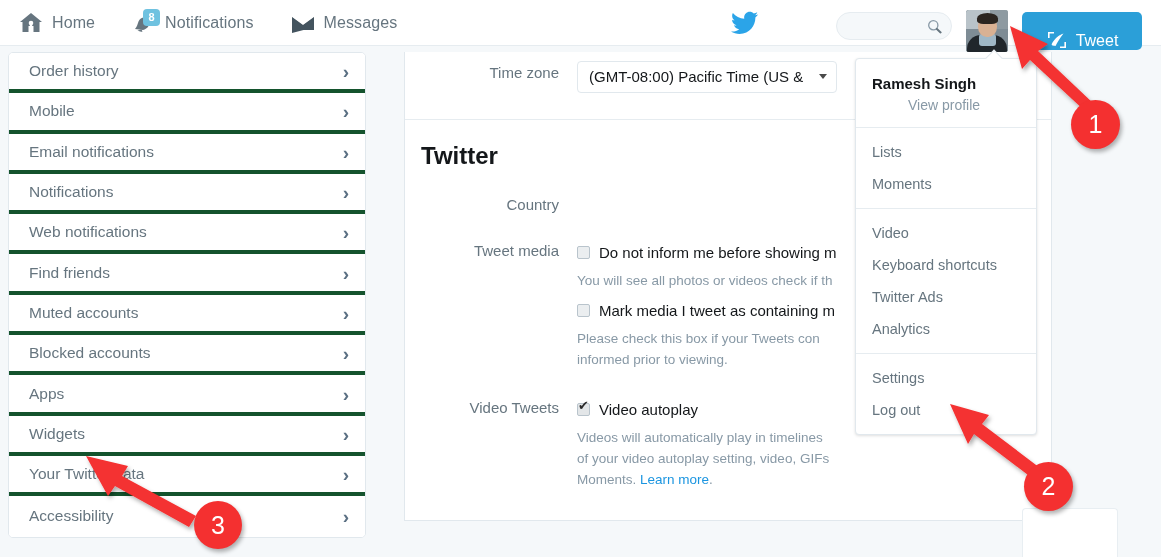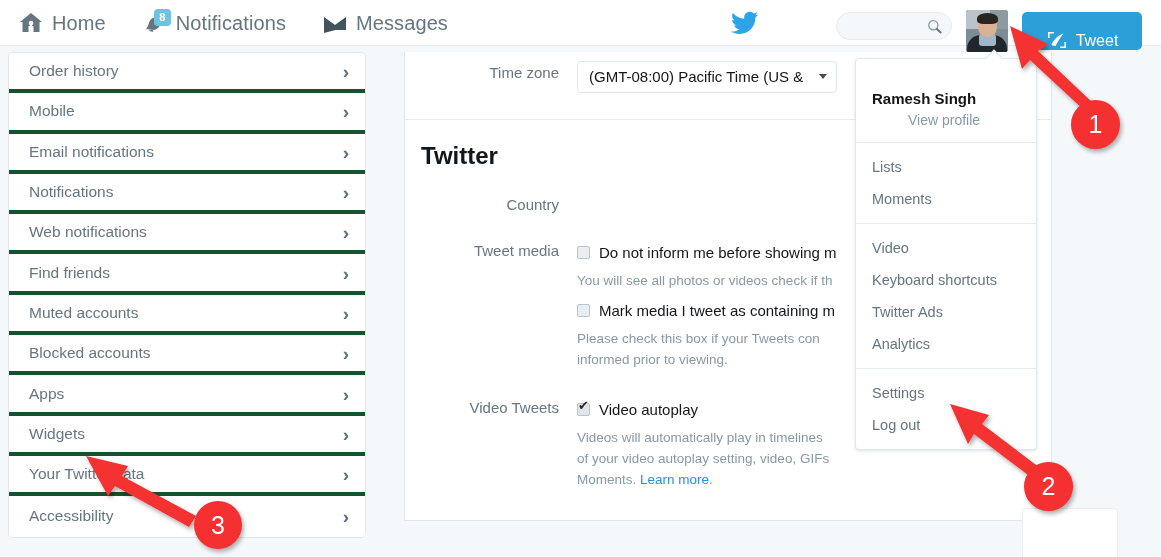--- a/index.html
+++ b/index.html
@@ -19,21 +19,21 @@
     background: #ffffff;
     border-bottom: 1px solid #e6ecf0;
     z-index: 40;
   }
   .nav-left { position: absolute; left: 18px; top: 0; height: 46px; display: flex; align-items: center; }
   .nav-item {
     display: flex; align-items: center; height: 46px;
     margin-right: 36px; cursor: pointer; position: relative;
   }
   .nav-item .nav-label {
-    font-size: 20px; color: #66757f; letter-spacing: .1px;
+    font-size: 16px; color: #66757f; letter-spacing: .1px;
   }
   .nav-ico { width: 26px; height: 24px; margin-right: 8px; position: relative; display:block; }
   .nav-ico svg { display:block; }
 
   .badge {
     position: absolute; left: 12px; top: -2px;
     background: #6fc2e0; color: #fff;
     min-width: 17px; height: 17px; line-height: 17px;
     border-radius: 4px; font-size: 11px; text-align: center;
     padding: 0 3px; font-weight: 700;
@@ -143,21 +143,21 @@
   .lnk { color: #1b95e0; }
 
   
   .dropdown {
     position: absolute; left: 855px; top: 58px; width: 182px;
     background: #fff; border: 1px solid #e1e8ed; border-radius: 4px;
     box-shadow: 0 1px 3px rgba(0,0,0,.13);
     z-index: 60;
   }
   .dd-head { padding: 15px 16px 12px 16px; border-bottom: 1px solid #e6ecf0; }
-  .dd-name { font-size: 15px; font-weight: 700; color: #14171a; line-height: 19px; margin-top: 15px; }
+  .dd-name { font-size: 15px; font-weight: 700; color: #14171a; line-height: 19px; }
   .dd-sub { font-size: 14px; color: #8899a6; line-height: 20px; padding-top: 2px; cursor: pointer; margin-left: 36px; }
   .dd-group { padding: 8px 0; border-bottom: 1px solid #e6ecf0; }
   .dd-group:last-child { border-bottom: none; }
   .dd-item {
     padding: 6px 16px; font-size: 14.5px; color: #66757f; cursor: pointer; line-height: 20px;
   }
   .dd-caret {
     position: absolute; left: 132px; top: -7px; width: 12px; height: 12px;
     background: #fff; border-left: 1px solid #e1e8ed; border-top: 1px solid #e1e8ed;
     transform: rotate(45deg);

